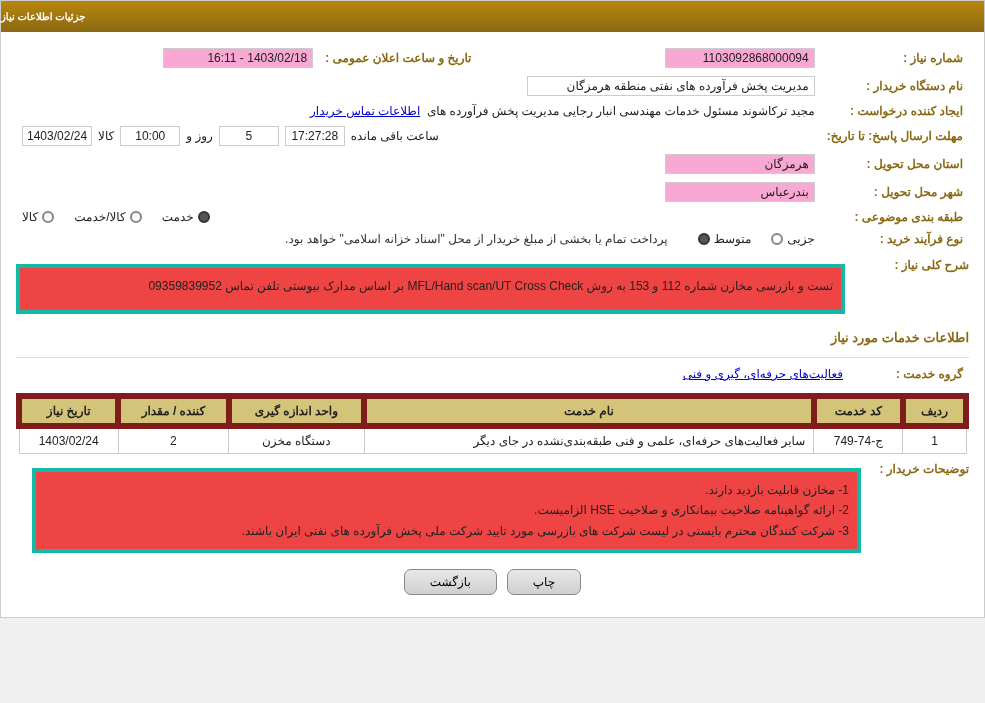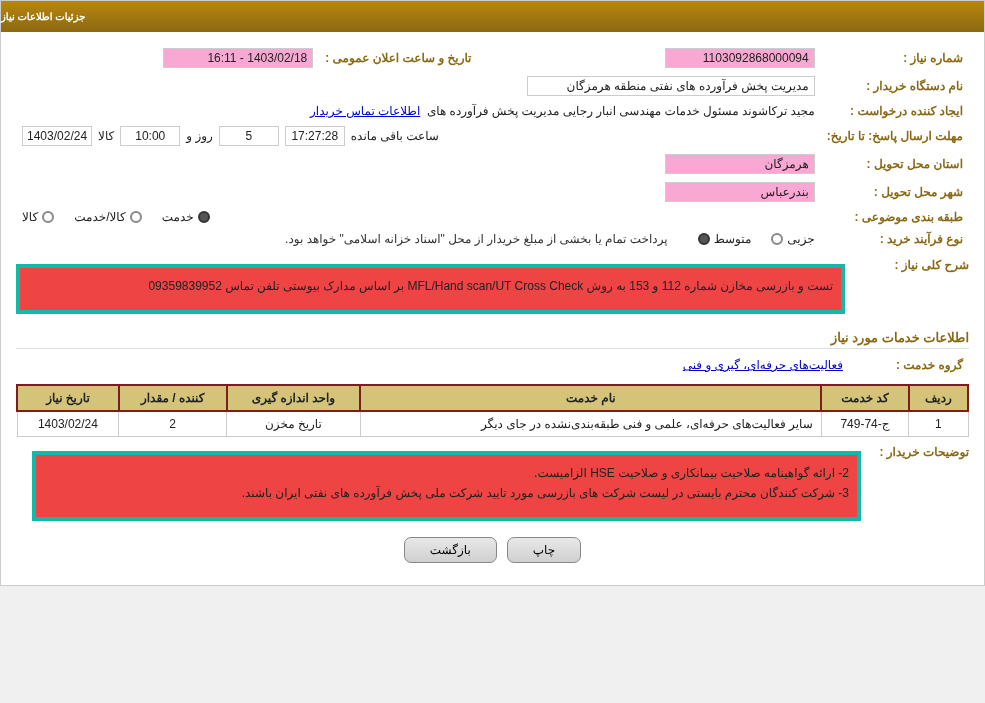--- a/index.html
+++ b/index.html
@@ -60,21 +60,21 @@
       display: inline-block;
       width: 288px;
     }
     .link-blue { color: #0000cc; text-decoration: underline; cursor: pointer; }
     .section-title {
       color: #8b6914;
       font-weight: bold;
       font-size: 13px;
       margin: 10px 0 5px 0;
       border-bottom: 1px solid #ddd;
-      padding-bottom: 3px;
+      padding-bottom: 12px;
     }
     .radio-row {
       display: flex;
       gap: 20px;
       align-items: center;
       flex-direction: row-reverse;
       justify-content: flex-start;
     }
     .radio-item {
       display: flex;
@@ -109,21 +109,21 @@
       text-align: center;
     }
     .services-table {
       width: 100%;
       border-collapse: collapse;
       margin-top: 8px;
       margin-bottom: 8px;
     }
     .services-table th {
       background: #d4c47a;
-      border: 2px solid #7f1d1d;
+      border: 6px solid #7f1d1d;
       padding: 5px 8px;
       text-align: center;
       font-weight: bold;
     }
     .services-table td {
       border: 1px solid #ccc;
       padding: 5px 8px;
       text-align: center;
       vertical-align: middle;
     }
@@ -292,30 +292,31 @@
           <th>واحد اندازه گیری</th>
           <th>کننده / مقدار</th>
           <th>تاریخ نیاز</th>
         </tr>
       </thead>
       <tbody id="services-tbody">
       <tr>
       <td>1</td>
       <td>ج-74-749</td>
       <td style="text-align:right;">سایر فعالیت‌های حرفه‌ای، علمی و فنی طبقه‌بندی‌نشده در جای دیگر</td>
-      <td>تاریخ مخزن</td>
+      <td>دستگاه مخزن</td>
       <td>2</td>
       <td>1403/02/24</td>
     </tr>
         </tbody>
     </table>
 
     <div style="display:flex; align-items:flex-start; gap:8px; margin-bottom:10px;margin-left:16px;">
       <span class="desc-label">توضیحات خریدار :</span>
       <div class="desc-box" style="flex:1; min-height:70px;" id="tozihat-box">
+          <p>1- مخازن قابلیت بازدید دارند.</p>
           <p>2- ارائه گواهینامه صلاحیت بیمانکاری و صلاحیت HSE الزامیست.</p>
           <p>3- شرکت کنندگان محترم بایستی در لیست شرکت های بازرسی مورد تایید شرکت ملی پخش فرآورده های نفتی ایران باشند.</p>
         </div>
     </div>
 
     <div class="buttons-row">
       <button class="btn">چاپ</button>
       <button class="btn">بازگشت</button>
     </div>
   </div>

